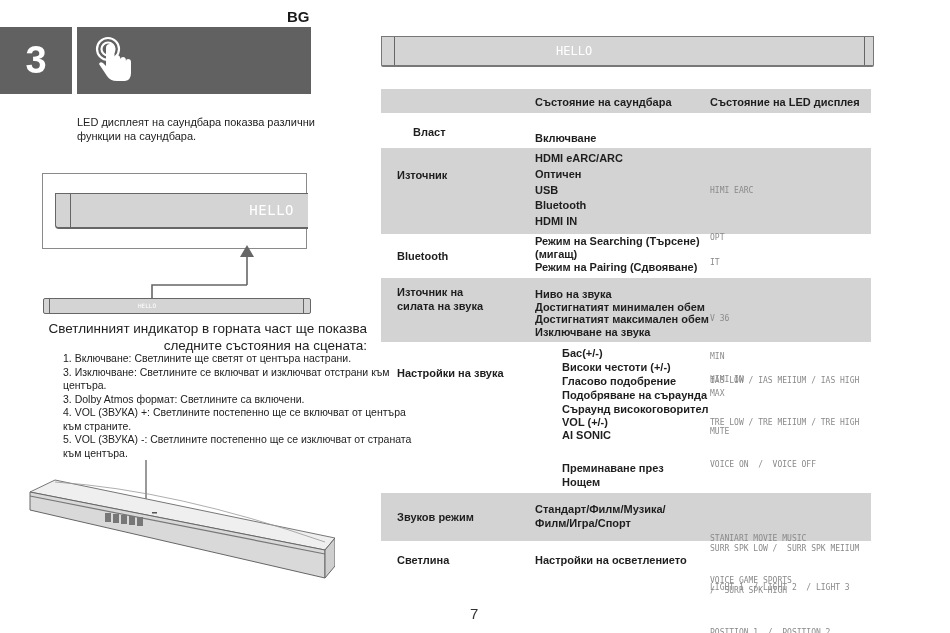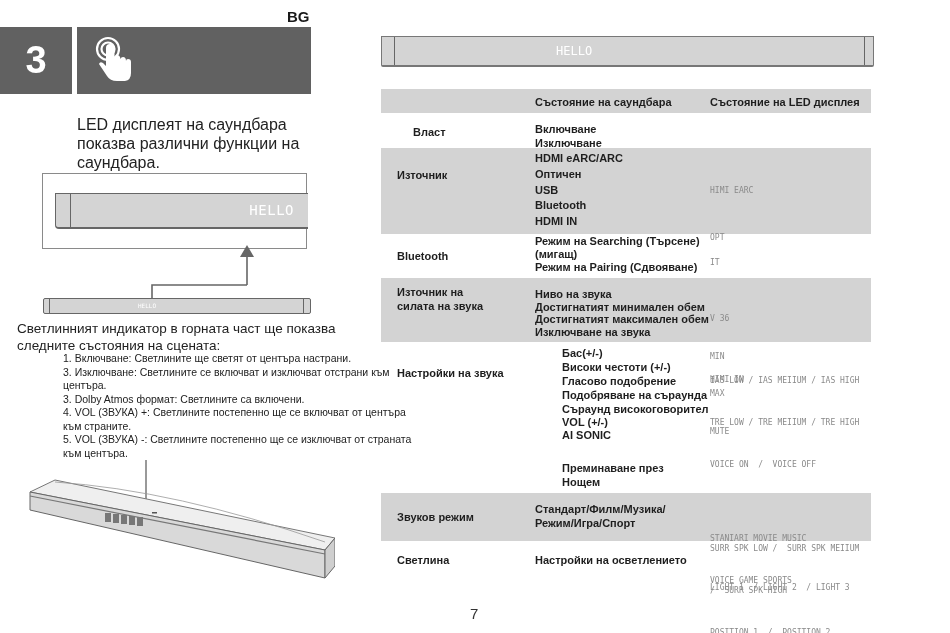--- a/index.html
+++ b/index.html
@@ -6,37 +6,37 @@
     html, body { width: 950px; height: 633px; background: #ffffff; overflow: hidden; }
     body { position: relative; font-family: "Liberation Sans", sans-serif; color: #222; }
 
     .lang { position: absolute; left: 287px; top: 8px; font-size: 15px; font-weight: bold; color: #1a1a1a; }
 
     .step-box { position: absolute; left: 0; top: 27px; width: 72px; height: 67px; background: #616161;
       color: #fff; font-size: 38px; font-weight: bold; display: flex; align-items: center; justify-content: center; }
     .icon-box { position: absolute; left: 77px; top: 27px; width: 234px; height: 67px; background: #616161; }
     .icon-box svg { position: absolute; left: 18px; top: 9px; }
 
-    .intro { position: absolute; left: 77px; top: 115px; width: 240px; font-size: 16px; line-height: 19px; color: #222; }
+    .intro { position: absolute; left: 77px; top: 115px; width: 240px; font-size: 11px; line-height: 14px; color: #222; }
 
     .led-frame { position: absolute; left: 42px; top: 173px; width: 265px; height: 76px; border: 1px solid #8a8a8a; background: #fff; }
     .led-bar-big { position: absolute; left: 12px; top: 19px; width: 253px; height: 36px; background: #d4d4d4;
       border-top: 1px solid #666; border-bottom: 2px solid #666; border-left: 1px solid #666; border-radius: 0 0 0 4px; }
     .led-bar-big .cap { position: absolute; left: 14px; top: 0; width: 1px; height: 100%; background: #666; }
     .led-bar-big .txt { position: absolute; right: 14px; top: 8px; font-family: "DejaVu Sans Mono", monospace; font-size: 14px; color: #fff; letter-spacing: 0.5px; }
 
     .arrow-svg { position: absolute; left: 140px; top: 245px; }
 
     .led-bar-small { position: absolute; left: 43px; top: 298px; width: 268px; height: 16px; background: #d4d4d4;
       border: 1px solid #666; border-radius: 2px; }
     .led-bar-small .capl { position: absolute; left: 5px; top: 0; width: 1px; height: 100%; background: #666; }
     .led-bar-small .capr { position: absolute; right: 6px; top: 0; width: 1px; height: 100%; background: #666; }
     .led-bar-small .txt { position: absolute; left: 94px; top: 3px; font-family: "DejaVu Sans Mono", monospace; font-size: 6px; color: #fff; }
 
-    .light-title { position: absolute; left: 17px; top: 320px; width: 350px; font-size: 13.5px; line-height: 17px; color: #222; }
+    .light-title { position: absolute; left: 17px; top: 320px; width: 350px; font-size: 13.5px; line-height: 17px; color: #222; text-align: right; }
     .light-list { position: absolute; left: 17px; top: 352px; width: 352px; font-size: 10.5px; line-height: 13.5px; color: #222; margin-left: 46px; }
 
     .soundbar-svg { position: absolute; left: 25px; top: 460px; }
 
     .page-num { position: absolute; left: 470px; top: 605px; font-size: 15px; color: #333; }
 
     
     .top-bar { position: absolute; left: 381px; top: 36px; width: 493px; height: 31px; background: #d4d4d4;
       border: 1px solid #777; border-bottom: 2px solid #777; border-radius: 0 0 2px 2px; }
     .top-bar .capl { position: absolute; left: 12px; top: 0; width: 1px; height: 100%; background: #666; }
@@ -126,21 +126,21 @@
 </div>
 
 <div class="tbl">
   <div class="row shaded hdr" style="height:24px;">
     <span class="c2" style="top:6px;">Състояние на саундбара</span>
     <span class="c3" style="top:6px;">Състояние на LED дисплея</span>
   </div>
 
   <div class="row" style="height:35px;">
     <span class="c1" style="top:12px;padding-left:16px;">Власт</span>
-    <span class="c2" style="top:9px;">
+    <span class="c2" style="top:18px;">
       <span class="ln">Включване</span>
       <span class="ln">Изключване</span>
     </span>
     <span class="c3" style="top:5px;">
       <span class="ln">HELLO</span>
       <span class="ln">STIIY  /  SLEEP</span>
     </span>
   </div>
 
   <div class="row shaded" style="height:86px;">
@@ -219,21 +219,21 @@
       
       
       
     </span>
   </div>
 
   <div class="row shaded" style="height:48px;">
     <span class="c1" style="top:17px;">Звуков режим</span>
     <span class="c2" style="top:9px;">
       <span class="ln">Стандарт/Филм/Музика/</span>
-      <span class="ln">Режим/Игра/Спорт</span>
+      <span class="ln">Филм/Игра/Спорт</span>
     </span>
     <span class="c3" style="top:11px;">
       <span class="ln">STANIARI MOVIE MUSIC</span>
       <span class="ln">VOICE GAME SPORTS</span>
     </span>
   </div>
 
   <div class="row" style="height:38px;">
     <span class="c1" style="top:12px;">Светлина</span>
     <span class="c2" style="top:12px;">

